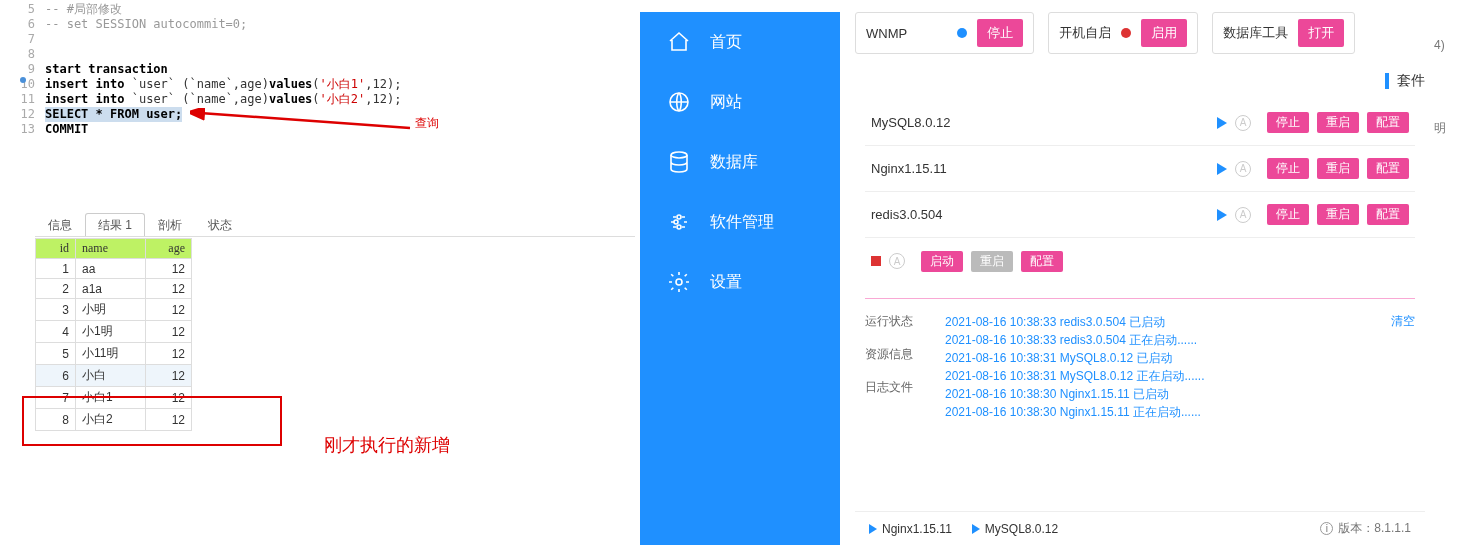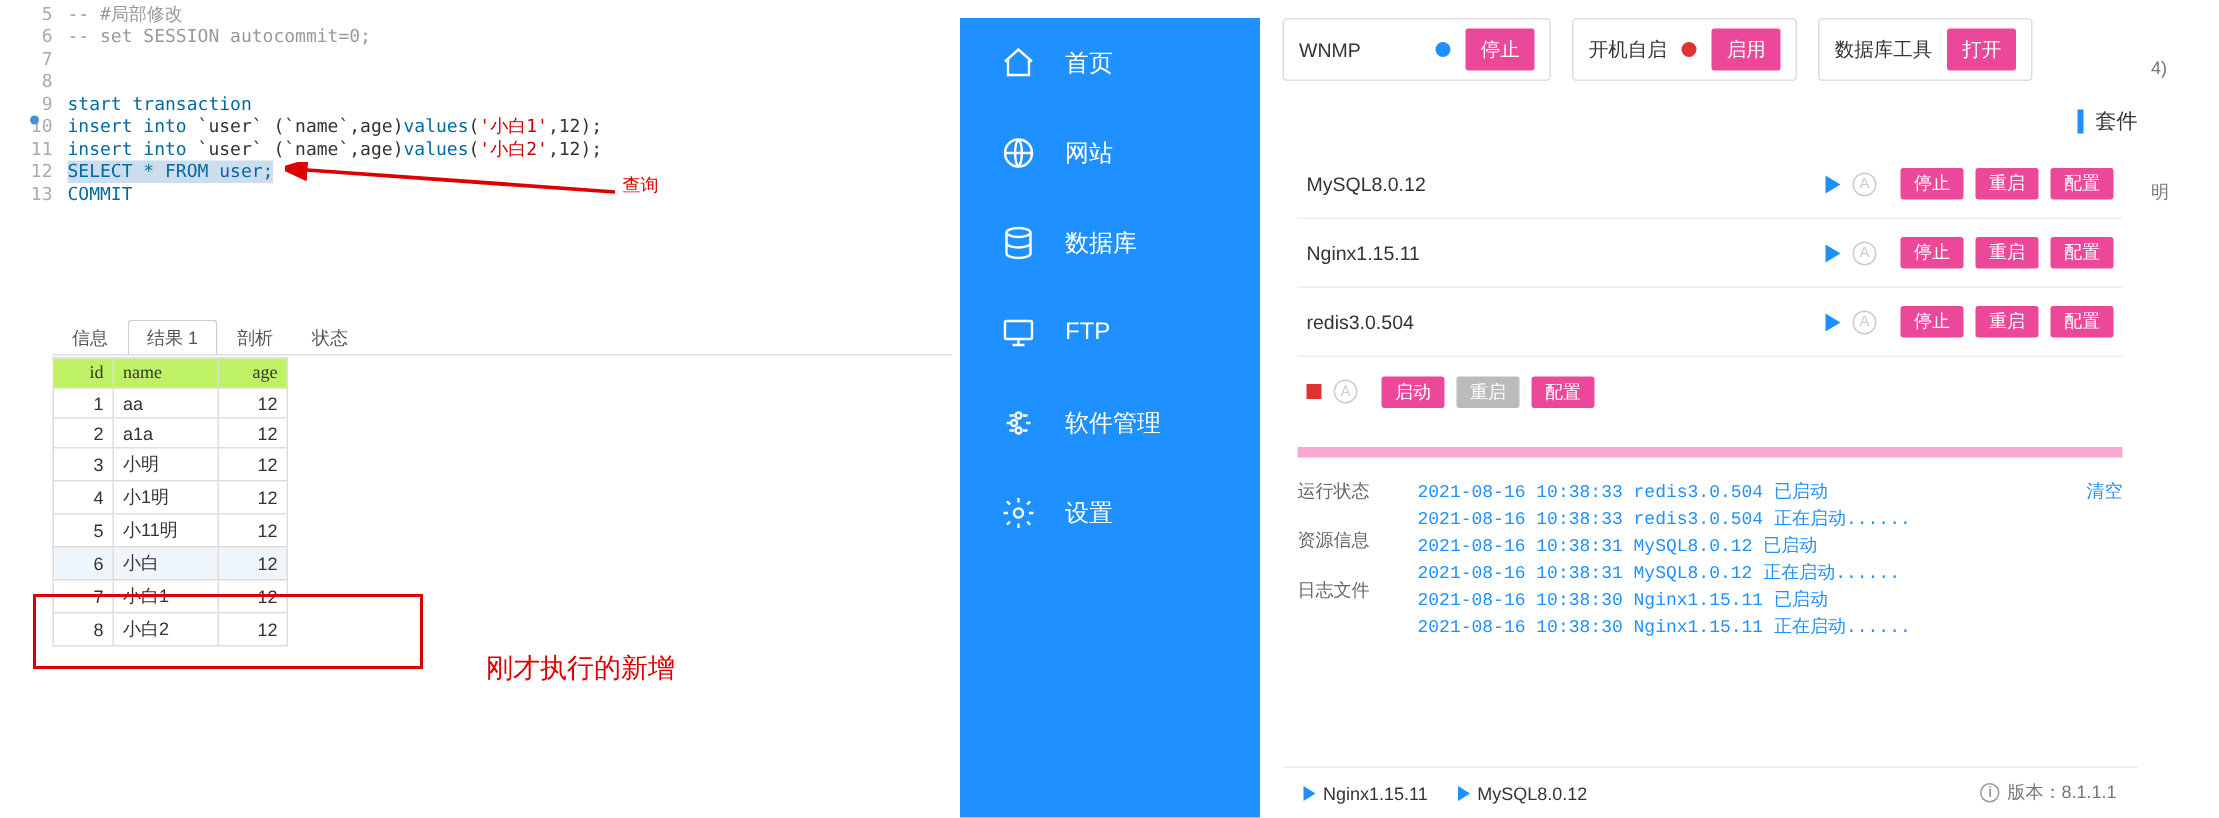--- a/index.html
+++ b/index.html
@@ -3,21 +3,21 @@
 <meta charset="utf-8">
 <style>
 * { margin: 0; padding: 0; box-sizing: border-box; }
 body { font-family: "Microsoft YaHei", Arial, sans-serif; font-size: 13px; color: #333; background: #fff; width: 1479px; height: 545px; overflow: hidden; position: relative; }
 
 
 .sql-editor { position: absolute; left: 0; top: 0; width: 640px; height: 210px; background: #fff; display: flex; }
 .gutter { width: 45px; text-align: right; padding-right: 10px; color: #aaa; font-family: Consolas, monospace; font-size: 12px; line-height: 15px; padding-top: 2px; }
 .code { flex: 1; font-family: Consolas, monospace; font-size: 12px; line-height: 15px; padding-top: 2px; white-space: pre; }
 .code .c-comment { color: #999; }
-.code .c-kw { color: #0369a1; }
+.code .c-kw { color: #000000; font-weight: bold; }
 .code .c-str { color: #c00; }
 .code .c-id { color: #333; }
 .code .sel-line { background: #cde; display: inline-block; }
 .gutter-mark { position: absolute; left: 20px; top: 77px; width: 6px; height: 6px; background: #4a90d9; border-radius: 50%; }
 
 
 .tabs { position: absolute; left: 35px; top: 213px; width: 600px; height: 24px; display: flex; border-bottom: 1px solid #ddd; }
 .tab { padding: 3px 12px; border: 1px solid transparent; border-bottom: none; font-size: 12px; color: #555; }
 .tab.active { border-color: #ccc; background: #fff; border-top-left-radius: 3px; border-top-right-radius: 3px; }
 
@@ -59,21 +59,21 @@
 
 .svc-row { display: flex; align-items: center; height: 46px; border-bottom: 1px solid #eee; margin: 0 10px; padding: 0 6px; }
 .svc-row:last-child { border-bottom: none; }
 .svc-name { flex: 1; font-size: 13px; }
 .svc-ctrls { display: flex; gap: 8px; align-items: center; margin-right: 16px; }
 .play { width: 0; height: 0; border-left: 10px solid #1f90ff; border-top: 6px solid transparent; border-bottom: 6px solid transparent; }
 .stop-sq { width: 10px; height: 10px; background: #d33; }
 .circ-a { width: 16px; height: 16px; border: 1px solid #ccc; border-radius: 50%; font-size: 10px; color: #ccc; display: flex; align-items: center; justify-content: center; }
 .svc-btns { display: flex; gap: 8px; }
 
-.log-panel { margin: 14px 10px 0 10px; display: flex; border-top: 7px solid #f9a8d4; padding-top: 14px; font-family: Liberation Mono, monospace; }
+.log-panel { margin: 14px 10px 0 10px; display: flex; border-top: 1px solid #f9a8d4; padding-top: 14px; }
 .log-left { width: 80px; display: flex; flex-direction: column; gap: 16px; font-size: 12px; color: #666; }
 .log-right { flex: 1; font-size: 12px; color: #1f90ff; line-height: 18px; }
 .log-clear { color: #1f90ff; font-size: 12px; cursor: pointer; }
 
 .footer { position: absolute; bottom: 0; left: 0; right: 0; height: 34px; border-top: 1px solid #eee; display: flex; align-items: center; padding: 0 14px; font-size: 12px; }
 .footer .play-sm { width: 0; height: 0; border-left: 8px solid #1f90ff; border-top: 5px solid transparent; border-bottom: 5px solid transparent; margin-right: 5px; }
 .footer-item { display: flex; align-items: center; margin-right: 20px; color: #333; }
 .footer-ver { margin-left: auto; color: #777; display: flex; align-items: center; gap: 5px; }
 .footer-ver .i { width: 13px; height: 13px; border: 1px solid #999; border-radius: 50%; font-size: 10px; display: flex; align-items: center; justify-content: center; }
 
@@ -202,29 +202,20 @@
         <svg width="24" height="24" viewBox="0 0 24 24">
           <ellipse cx="12" cy="5" rx="8" ry="3"></ellipse>
           <path d="M4 5v14c0 1.7 3.6 3 8 3s8-1.3 8-3V5M4 12c0 1.7 3.6 3 8 3s8-1.3 8-3"></path>
         </svg>
       </span>
       <span>数据库</span>
     </div>
     <div class="bluenav-item">
       <span class="icon">
         <svg width="24" height="24" viewBox="0 0 24 24">
-          <rect x="3" y="4" width="18" height="12" rx="1"></rect>
-          <path d="M8 20h8M12 16v4"></path>
-        </svg>
-      </span>
-      <span>FTP</span>
-    </div>
-    <div class="bluenav-item">
-      <span class="icon">
-        <svg width="24" height="24" viewBox="0 0 24 24">
           <path d="M4 12h3M17 12h3M6 7h3M15 7h3M6 17h3M15 17h3"></path>
           <circle cx="12" cy="7" r="2"></circle>
           <circle cx="12" cy="17" r="2"></circle>
           <circle cx="9" cy="12" r="2"></circle>
         </svg>
       </span>
       <span>软件管理</span>
     </div>
     <div class="bluenav-item">
       <span class="icon">

